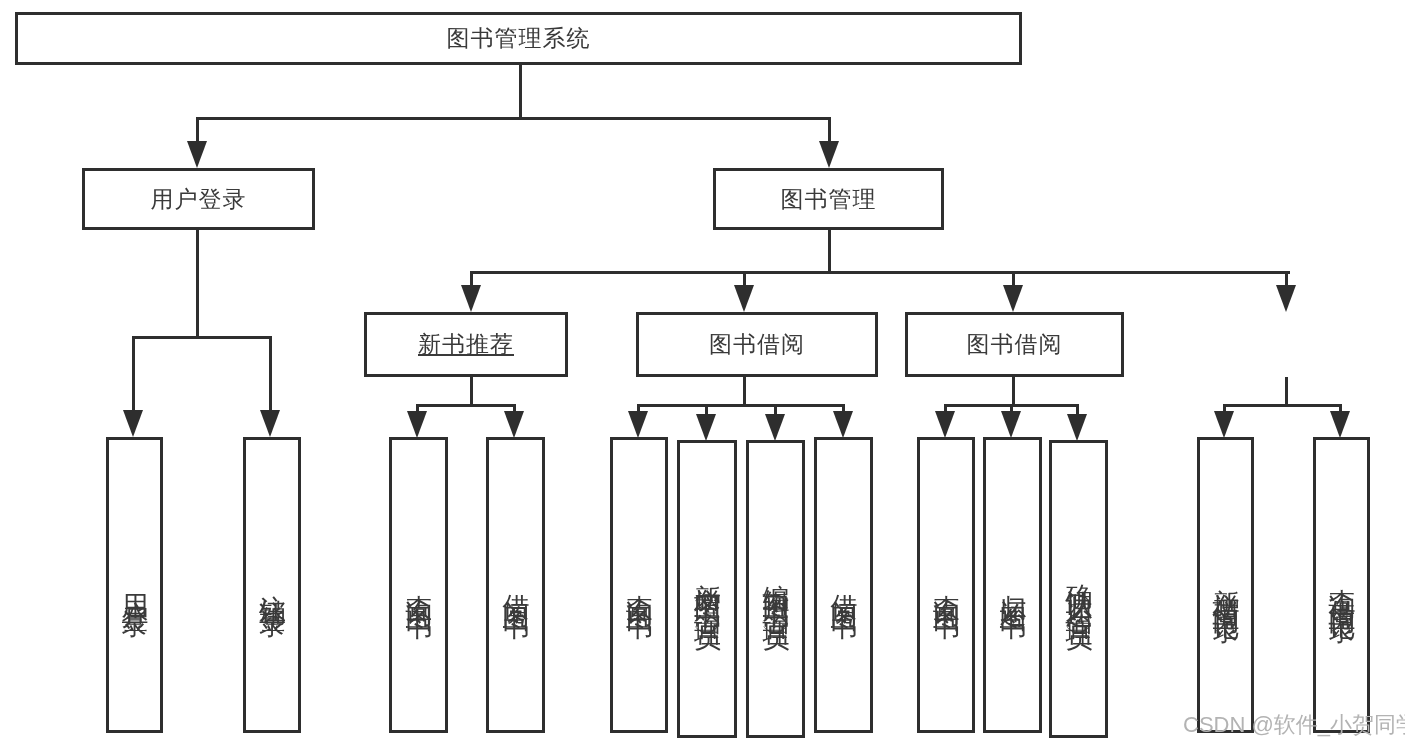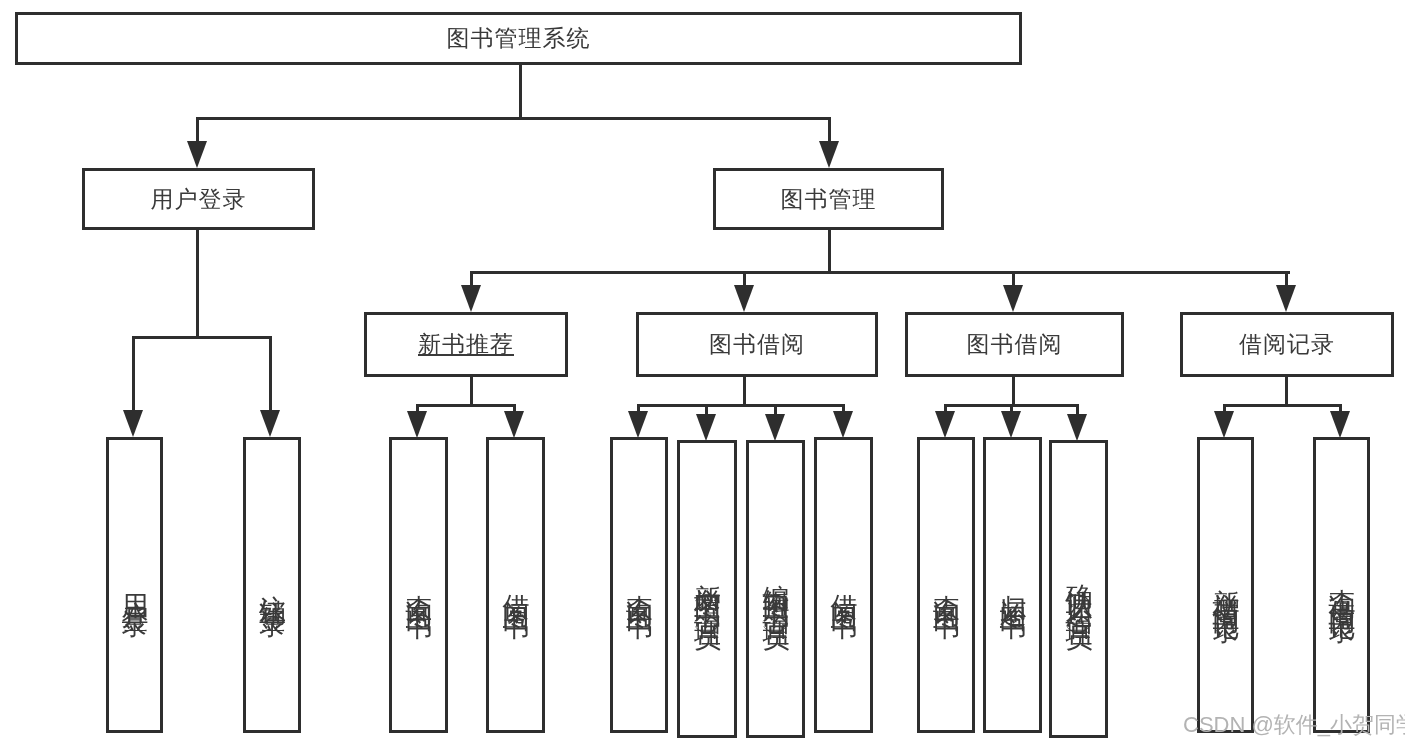--- a/index.html
+++ b/index.html
@@ -46,23 +46,20 @@
   </div>
 
   <div class="box" style="left:364px;top:312px;width:204px;height:65px;text-decoration:underline;">
     <span class="hlabel">新书推荐</span>
   </div>
   <div class="box" style="left:636px;top:312px;width:242px;height:65px;">
     <span class="hlabel">图书借阅</span>
   </div>
   <div class="box" style="left:905px;top:312px;width:219px;height:65px;">
     <span class="hlabel">图书借阅</span>
-  </div>
-  <div class="box" style="left:1180px;top:312px;width:214px;height:65px;">
-    <span class="hlabel">借阅记录</span>
   </div>
 
   <div class="box leaf" style="left:106px;top:437px;width:57px;height:296px;">
     <span class="vlabel">用户登录</span>
   </div>
   <div class="box leaf" style="left:243px;top:437px;width:58px;height:296px;">
     <span class="vlabel">注销登录</span>
   </div>
 
   <div class="box leaf" style="left:389px;top:437px;width:59px;height:296px;">

